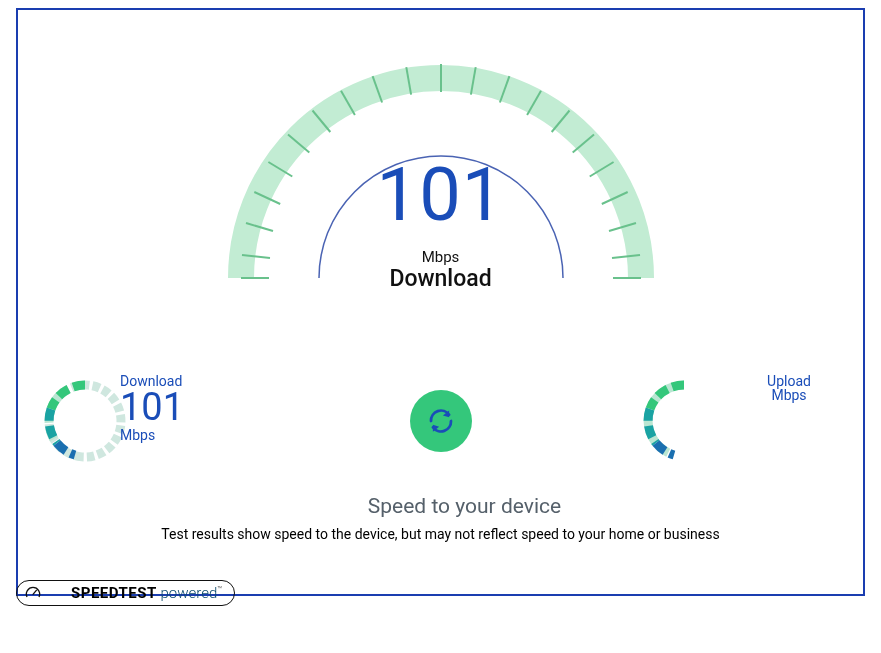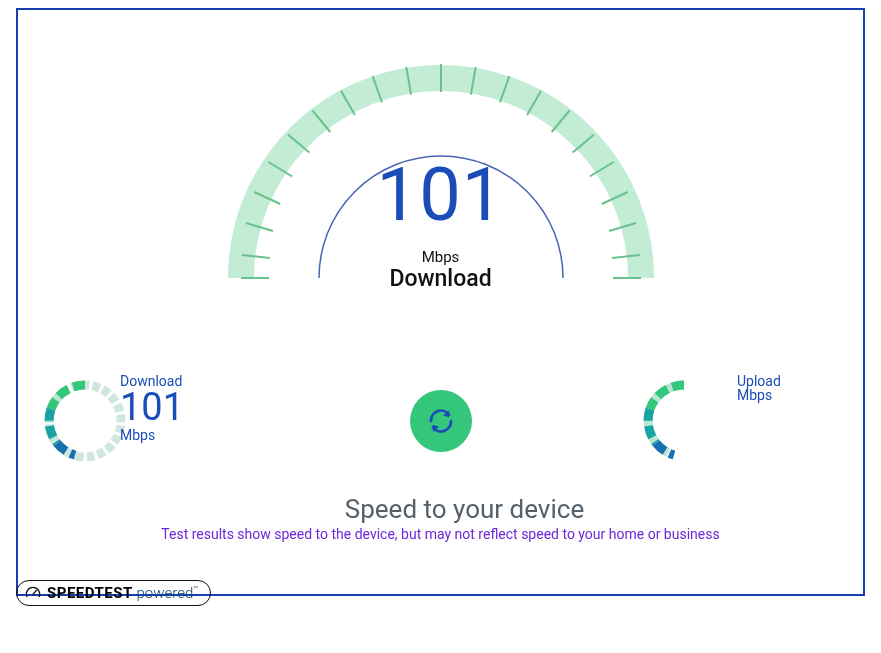--- a/index.html
+++ b/index.html
@@ -100,45 +100,45 @@
     cursor: pointer;
     display: flex;
     align-items: center;
     justify-content: center;
   }
   .footer-title {
     position: absolute;
     left: 0; right: 0;
     top: 484px;
     text-align: center;
-    font-size: 26px;
+    font-size: 21px;
     color: #55606a;
     margin-left: 48px;
   }
   .footer-sub {
     position: absolute;
     left: 0; right: 0;
     top: 516px;
     text-align: center;
     font-size: 14px;
-    color: #6d28d9;
+    color: #000000;
   }
   .brand-pill {
     position: absolute;
     left: 16px;
     top: 580px;
     border: 1px solid #111;
     border-radius: 16px;
     padding: 3px 12px 3px 8px;
     display: flex;
     align-items: center;
     gap: 6px;
     font-size: 15px;
   }
-  .brand-pill .b1 { font-weight: 700; letter-spacing: 0.5px; }
+  .brand-pill .b1 { font-weight: 700; letter-spacing: 0.5px; margin-left: 24px; }
   .brand-pill .b2 { font-weight: 300; color: #0c4a6e; }
   .brand-pill .tm { font-size: 8px; vertical-align: super; color:#666; }
 </style>
 </head>
 <body>
 
 <div class="panel">
 
   <div class="main-gauge">
     <svg width="480" height="310" viewBox="0 0 480 310">
@@ -215,21 +215,21 @@
   <div class="mini-block mini-right">
     <svg class="mini-svg" width="90" height="100" viewBox="0 0 90 100">
       <g transform="translate(45 55)">
         <path d="M -10 34 A 36 36 0 0 1 -36 0" fill="none" stroke="#b9e6d2" stroke-width="9" stroke-dasharray="12 5" transform="rotate(10)"></path>
         <path d="M -36 0 A 36 36 0 0 1 0 -36" fill="none" stroke="#b9e6d2" stroke-width="9" stroke-dasharray="12 5"></path>
         <path d="M 0 -36 A 36 36 0 0 0 -34 -12" fill="none" stroke="#34c77b" stroke-width="9" stroke-dasharray="12 5"></path>
         <path d="M -34 -12 A 36 36 0 0 0 -28 22" fill="none" stroke="#1aa3a3" stroke-width="9" stroke-dasharray="12 5"></path>
         <path d="M -28 22 A 36 36 0 0 0 -10 34" fill="none" stroke="#1a6fb0" stroke-width="9" stroke-dasharray="12 5"></path>
       </g>
     </svg>
-    <div class="mini-text-wrap" style="left:96px;">
+    <div class="mini-text-wrap" style="left:96px;text-align:center;">
       <div class="mini-label">Upload</div>
       <div class="mini-unit">Mbps</div>
     </div>
   </div>
 
   <button class="restart-btn">
     <svg width="30" height="30" viewBox="0 0 24 24">
       <path d="M 4 12 A 8 8 0 0 1 18.5 7" fill="none" stroke="#1a4db8" stroke-width="2.2" stroke-linecap="round"></path>
       <polygon points="18.5,3.5 18.5,9 13.5,7.5" fill="#1a4db8"></polygon>
       <path d="M 20 12 A 8 8 0 0 1 5.5 17" fill="none" stroke="#1a4db8" stroke-width="2.2" stroke-linecap="round"></path>

